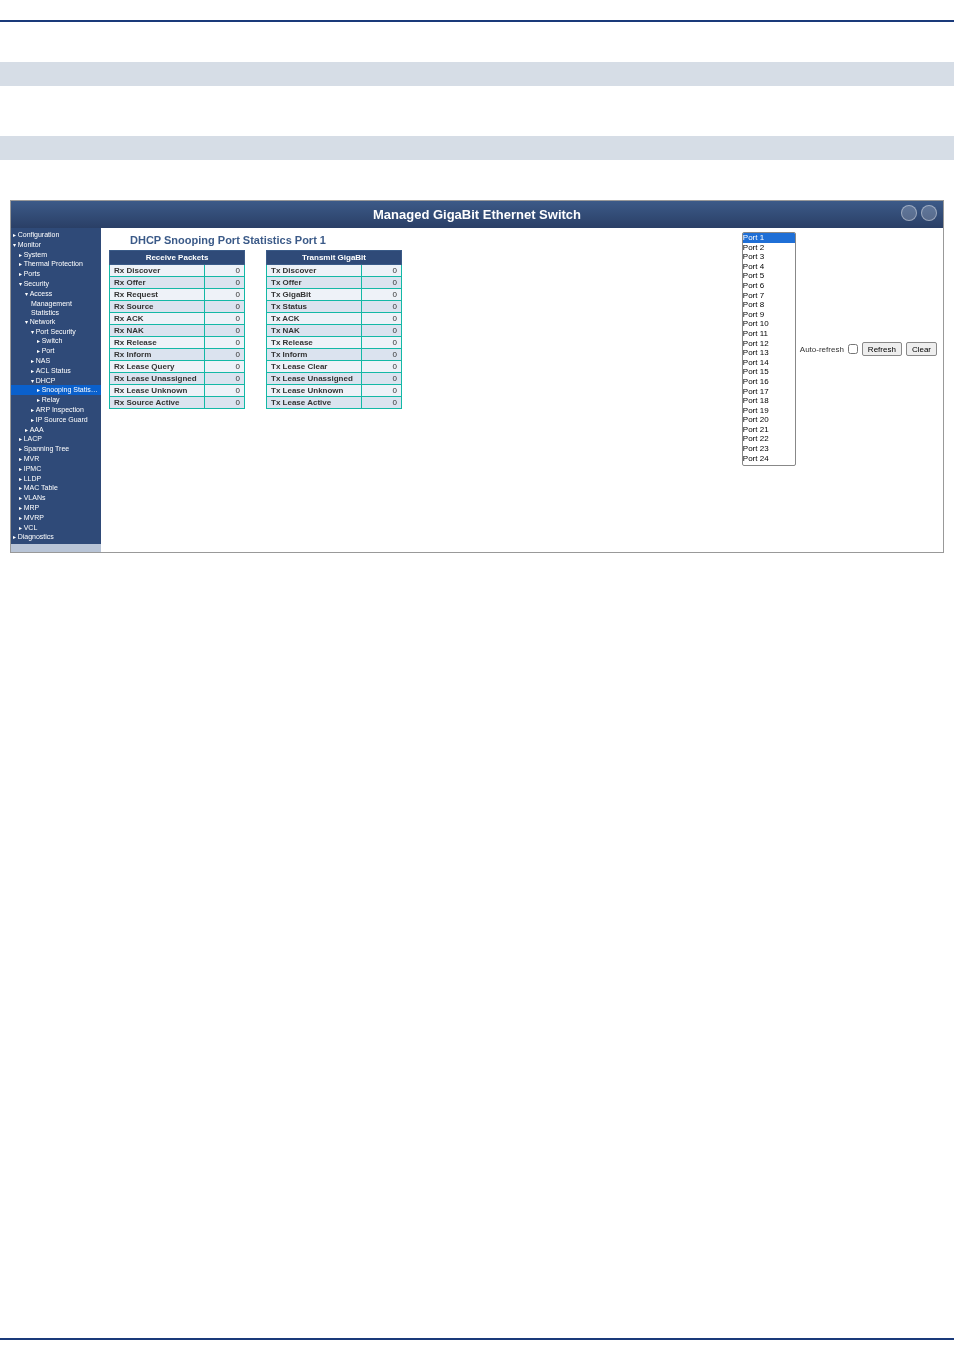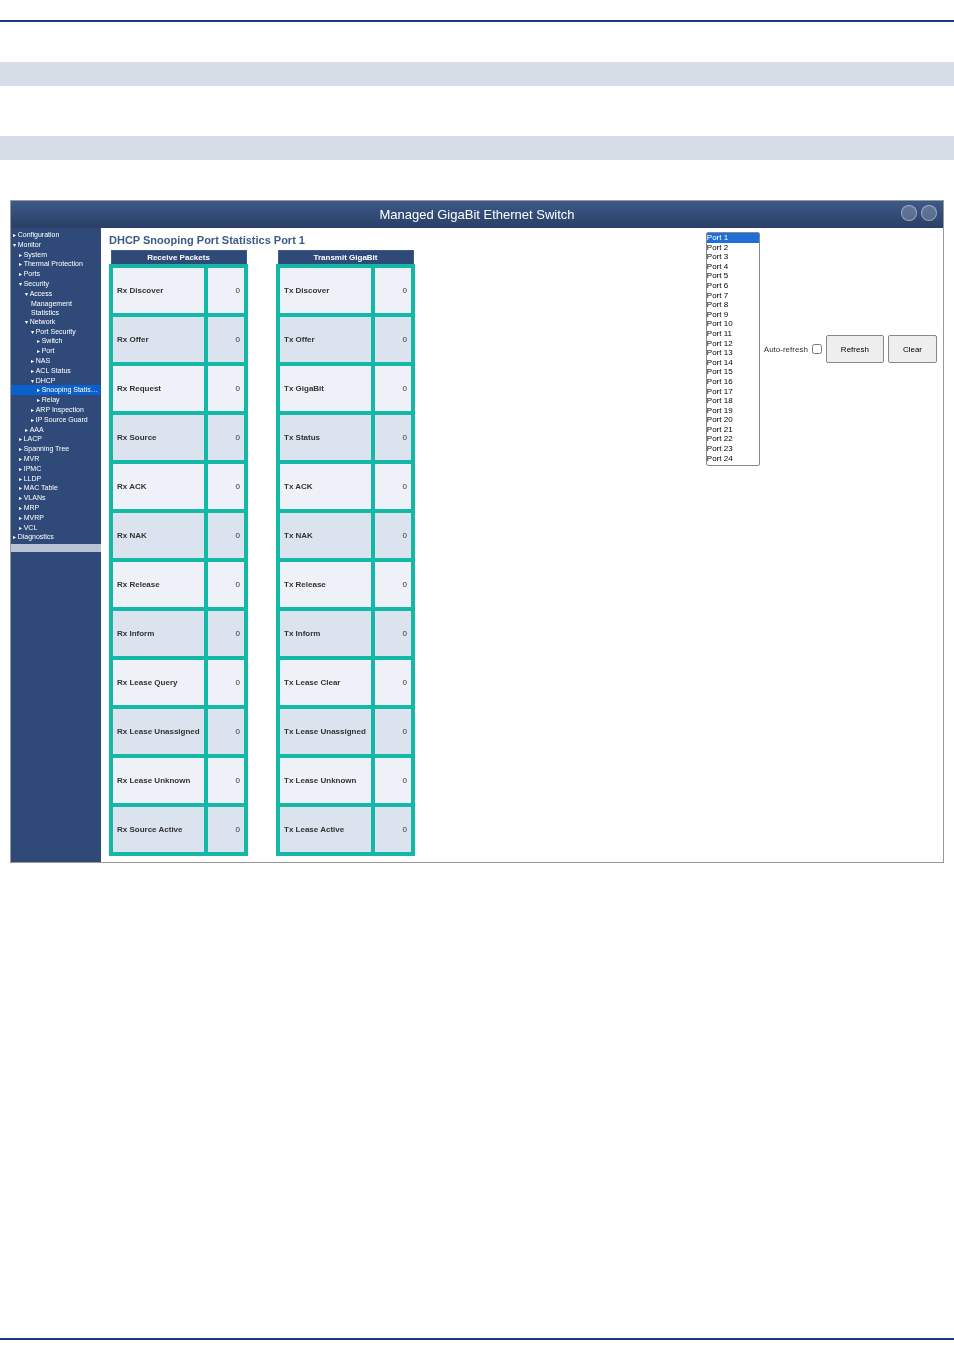--- a/index.html
+++ b/index.html
@@ -2,50 +2,50 @@
 <html><head>
 <meta charset="utf-8">
 <style>
   * { box-sizing: border-box; margin: 0; padding: 0; font-family: Arial, sans-serif; }
   body { background: #fff; color: #333; font-size: 11px; }
   .page { width: 954px; margin: 0 auto; position: relative; height: 1350px; }
   .hr-top { border-top: 2px solid #1a3a7a; margin: 20px 0 40px 0; }
   .banner { background: #d6dde6; height: 24px; margin: 10px 0 50px 0; }
   .banner2 { background: #d6dde6; height: 24px; margin: 10px 0 40px 0; }
   .screenshot-wrap { margin: 0 10px; border: 1px solid #999; background: #dce3ec; }
-  .title-bar { background: linear-gradient(#3c5a88,#2a3f66); color:#fff; font-weight:normal; text-align:center; padding:6px 4px; font-size:13px; position:relative; }
+  .title-bar { background: linear-gradient(#3c5a88,#2a3f66); color:#fff; font-weight:bold; text-align:center; padding:6px 4px; font-size:13px; position:relative; }
   .title-logos { position:absolute; right:6px; top:4px; display:flex; gap:4px; }
   .logo-circle { width:16px; height:16px; border-radius:50%; background:#fff3; border:1px solid #fff6; }
   .app-body { display:flex; min-height:300px; }
   .sidebar { width:90px; background:#2f4a78; color:#fff; font-size:7px; line-height:1.3; padding:2px 0 0 0; }
   .sidebar ul { list-style:none; }
   .sidebar li { padding:0 2px 0 4px; white-space:nowrap; overflow:hidden; text-overflow:ellipsis; cursor:pointer; }
   .sidebar .lvl1 { padding-left:2px; }
   .sidebar .lvl2 { padding-left:8px; }
   .sidebar .lvl3 { padding-left:14px; }
   .sidebar .lvl4 { padding-left:20px; }
   .sidebar .lvl5 { padding-left:26px; }
   .sidebar .sel { background:#0a60cc; }
   .sidebar .bullet::before { content:"▸ "; font-size:6px; }
   .sidebar .exp::before { content:"▾ "; font-size:6px; }
   .sidebar .scrollhint { height:8px; background:#b8c4d6; margin-top:2px; position:relative; }
   .content { flex:1; background:#fff; padding:6px 8px; position:relative; }
-  .page-title { font-size:11px; font-weight:bold; color:#3b5a88; margin-bottom:4px; }
-  .tables-row { display:flex; gap:28px; }
+  .page-title { font-size:11px; font-weight:bold; color:#3b5a88; margin-bottom:4px;margin-left:21px; }
+  .tables-row { display:flex; gap:21px; }
   .stats-table { border-collapse:collapse; font-size:8px; }
   .stats-table th { background:#2f4a78; color:#fff; font-weight:bold; text-align:center; padding:2px 4px; border:1px solid #3b5b88; font-size:8px; }
-  .stats-table td { border:4px solid #14b8a6; padding:18px 4px; }
+  .stats-table td { border:1px solid #14b8a6; padding:1px 4px; }
   .stats-table tr:nth-child(even) td { background:#dbe3ef; }
   .stats-table tr:nth-child(odd) td { background:#eef2f8; }
   .stats-table .lbl { width:95px; font-weight:bold; }
   .stats-table .val { width:40px; text-align:right; }
   .toolbar { position:absolute; top:4px; right:6px; display:flex; align-items:center; gap:4px; font-size:8px; }
   .toolbar select { font-size:8px; height:14px; border:1px solid #888; }
   .toolbar input[type=checkbox]{ width:10px; height:10px; }
-  .toolbar button { font-size:8px; padding:0 14px; height:28px; border:1px solid #888; background:#eee; border-radius:2px; cursor:pointer; }
+  .toolbar button { font-size:8px; padding:0 5px; height:14px; border:1px solid #888; background:#eee; border-radius:2px; cursor:pointer; }
   .hr-bot { border-top:2px solid #1a3a7a; position:absolute; bottom:30px; left:0; right:0; }
 </style>
 </head>
 <body>
 
 <div class="page">
   <div class="hr-top"></div>
   <div class="banner"></div>
   <div class="banner2"></div>
 

